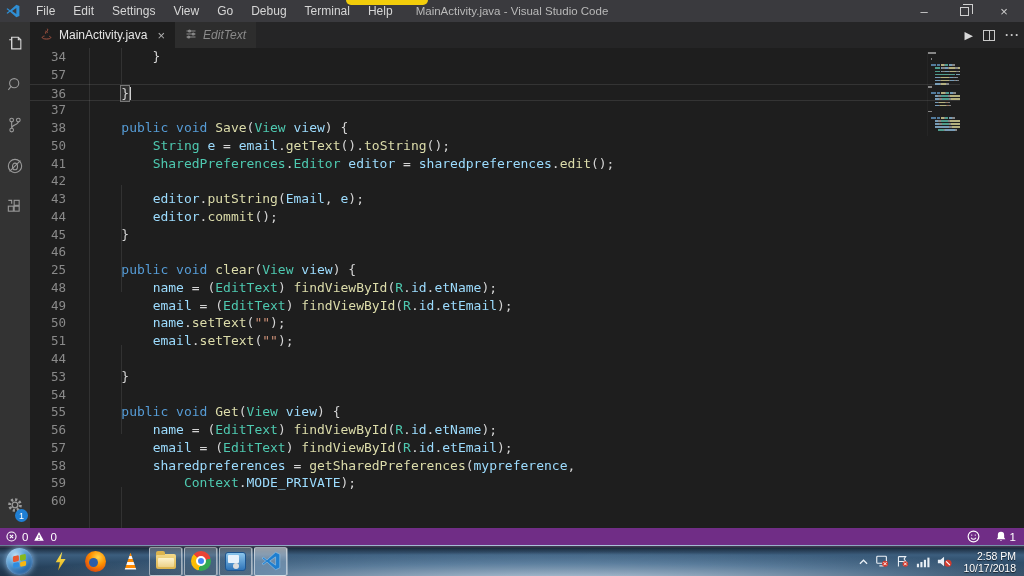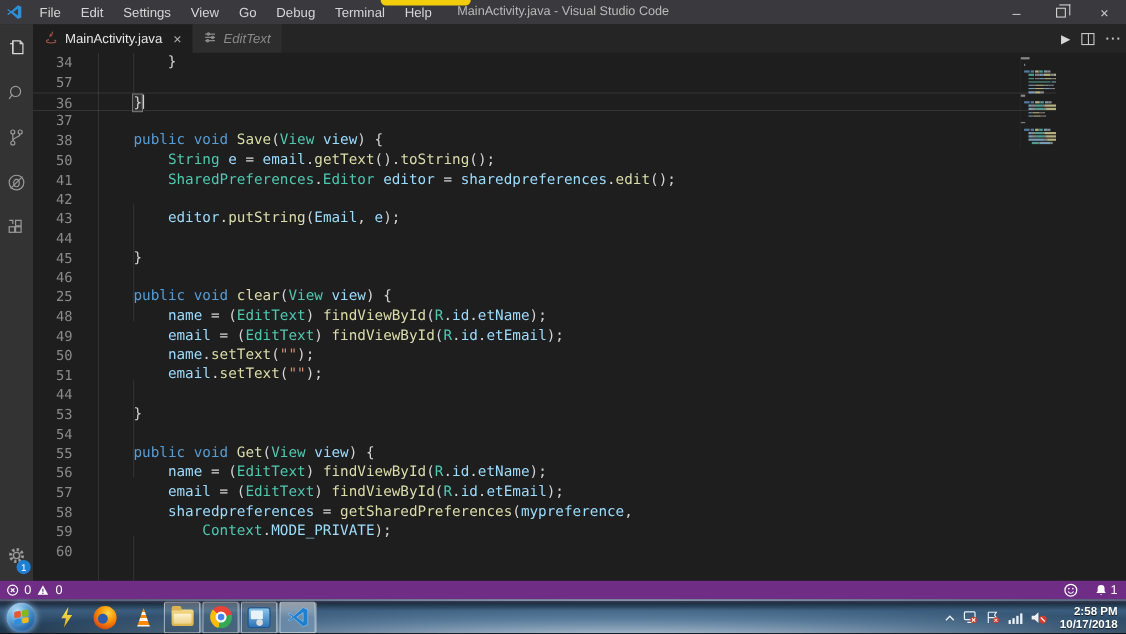--- a/index.html
+++ b/index.html
@@ -87,21 +87,21 @@
   .folder::before { content:""; position:absolute; left:0; top:-3px; width:9px; height:4px; background:#dcb44e; border-radius:2px 2px 0 0; }
   .folder::after { content:""; position:absolute; left:2px; top:4px; width:16px; height:9px; background:linear-gradient(#fdf3cd,#ecd189); border-radius:1px; }
   .chrome { width:20px; height:20px; border-radius:50%; background:conic-gradient(from -45deg, #ea4335 0 120deg, #34a853 120deg 240deg, #fbbc05 240deg 360deg); position:relative; }
   .chrome::after { content:""; position:absolute; left:5px; top:5px; width:10px; height:10px; border-radius:50%; background:#4285f4; border:2px solid #fff; box-sizing:border-box; }
   .sysapp { width:21px; height:19px; border-radius:3px; background:linear-gradient(#8cc6ec,#2f74b8); position:relative; border:1px solid #1d5590; }
   .sysapp::before { content:""; position:absolute; left:2px; top:2px; width:11px; height:8px; background:#e8f2fb; border-radius:1px; }
   .sysapp::after { content:""; position:absolute; left:7px; bottom:1px; width:6px; height:6px; border-radius:50%; background:#dcdcdc; }
 
   .tray { position:absolute; right:2px; top:0; height:31px; display:flex; align-items:center; gap:7px; color:#f0f4f8; }
   .tray-icon { display:flex; align-items:center; justify-content:center; }
-  .clock { text-align:right; font-size:10.5px; line-height:12px; color:#fff; text-shadow:0 1px 1px rgba(0,0,0,.7); margin:0 6px 0 4px;font-weight:bold; }
+  .clock { text-align:right; font-size:10.5px; line-height:12px; color:#fff; text-shadow:0 1px 1px rgba(0,0,0,.7); margin:0 6px 0 4px; }
 </style>
 </head>
 <body>
 
 <div id="app">
 
   <div class="titlebar">
     <span class="vscode-logo">
       <svg viewBox="0 0 24 24" width="16" height="16">
           <path d="M17 2.5 L7.6 10.9 L3.9 8 L2.2 8.9 L6.2 12 L2.2 15.1 L3.9 16 L7.6 13.1 L17 21.5 L21.6 19.4 V4.6 Z M17 7.5 V16.5 L10.6 12 Z" fill="#2f8fd5"></path>
@@ -236,20 +236,21 @@
         </div>
         <div class="code-line">
           <span class="ln">42</span>
         </div>
         <div class="code-line">
           <span class="ln">43</span>
           <span class="code-text"><span class="tok-p">        </span><span class="tok-v">editor</span><span class="tok-p">.</span><span class="tok-f">putString</span><span class="tok-p">(</span><span class="tok-v">Email</span><span class="tok-p">, </span><span class="tok-v">e</span><span class="tok-p">);</span></span>
         </div>
         <div class="code-line">
           <span class="ln">44</span>
+          <span class="code-text"><span class="tok-p">        </span><span class="tok-v">editor</span><span class="tok-p">.</span><span class="tok-f">commit</span><span class="tok-p">();</span></span>
         </div>
         <div class="code-line">
           <span class="ln">45</span>
           <span class="code-text"><span class="tok-p">    }</span></span>
         </div>
         <div class="code-line">
           <span class="ln">46</span>
           <span class="code-text"></span>
         </div>
         <div class="code-line">

